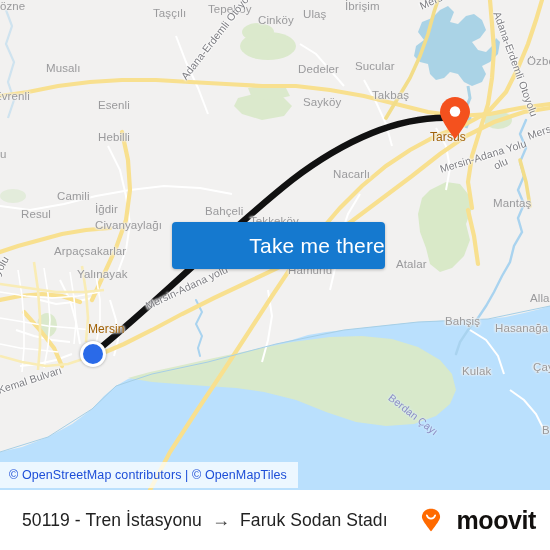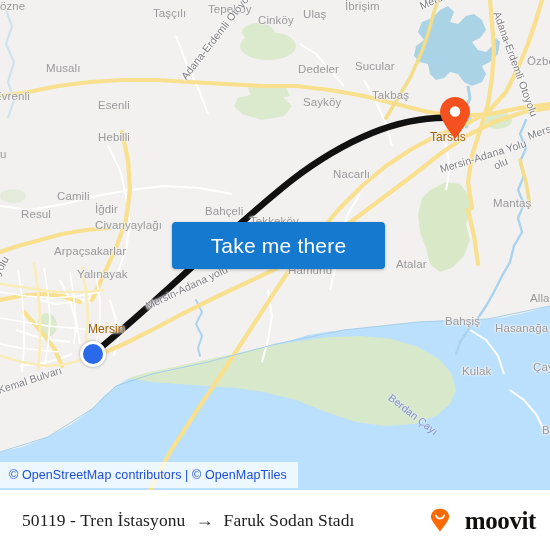--- a/index.html
+++ b/index.html
@@ -86,21 +86,21 @@
     border: none;
     border-radius: 4px;
     color: #ffffff;
     font-family: "Liberation Sans", sans-serif;
     font-size: 21px;
     letter-spacing: .2px;
     cursor: pointer;
     box-shadow: 0 1px 3px rgba(0,0,0,.25);
     display: flex;
     align-items: center;
-    justify-content: center;
+    justify-content: flex-end;
     padding: 0;
   }
 
   
   #attribution {
     position: absolute;
     left: 0;
     bottom: 2px;
     height: 26px;
     display: flex;
@@ -117,21 +117,20 @@
     position: absolute;
     left: 0;
     top: 490px;
     width: 550px;
     height: 60px;
     background: #ffffff;
     display: flex;
     align-items: center;
     box-sizing: border-box;
     padding: 0 14px 0 22px;
-    font-family: Liberation Serif, serif;
   }
   #trip-title {
     display: flex;
     align-items: center;
     gap: 9px;
     color: #222222;
     font-size: 17.5px;
     letter-spacing: .1px;
     flex: 1 1 auto;
     min-width: 0;

